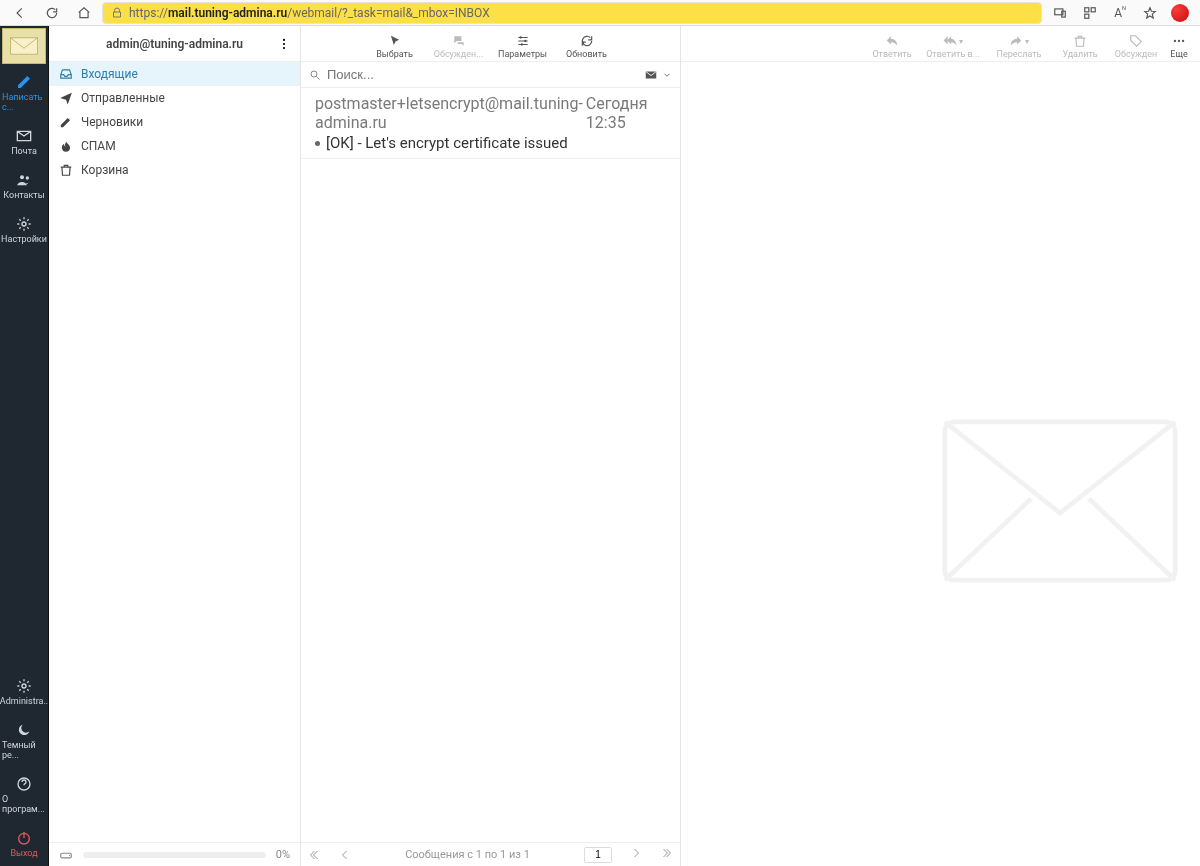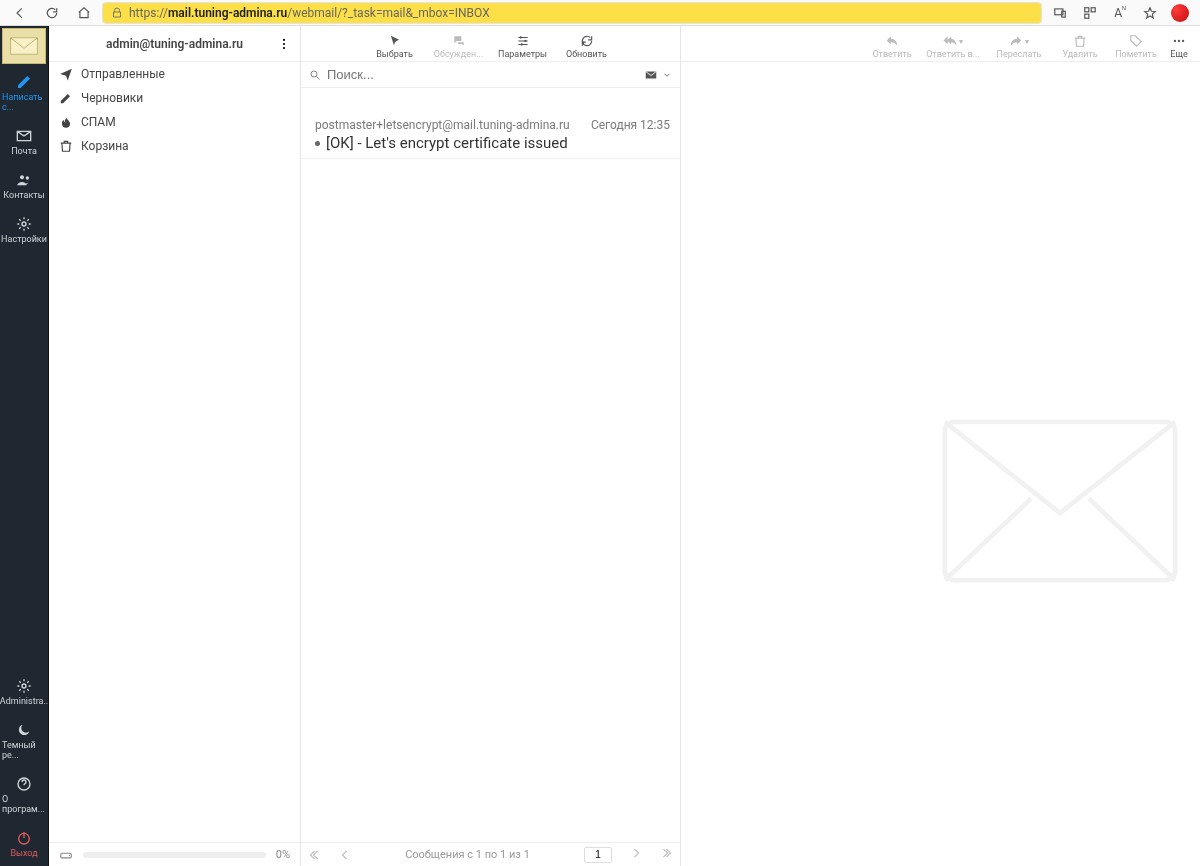--- a/index.html
+++ b/index.html
@@ -46,21 +46,21 @@
 .listcol { width: 380px; border-right: 1px solid #e5e5e5; display: flex; flex-direction: column; background: #fff; }
 .toolbar { height: 36px; display: flex; align-items: flex-end; justify-content: flex-start; border-bottom: 1px solid #eee; padding: 0 2px; }
 .tbtn { width: 64px; display: flex; flex-direction: column; align-items: center; gap: 1px; font-size: 9px; color: #555; cursor: pointer; padding-bottom: 2px; }
 .tbtn.disabled { color: #bbb; cursor: default; }
 .tbtn svg { width: 14px; height: 14px; fill: currentColor; }
 .searchrow { height: 26px; display: flex; align-items: center; gap: 6px; padding: 0 8px; border-bottom: 1px solid #eee; color: #888; }
 .searchrow input { flex: 1; border: none; outline: none; font-size: 13px; color: #333; background: transparent; }
 .searchrow .opts { display: flex; align-items: center; gap: 4px; color: #555; }
 .messages { flex: 1; overflow: auto; }
 .msg { padding: 6px 10px 6px 14px; border-bottom: 1px solid #f2f2f2; cursor: pointer; }
-.msg .row1 { display: flex; justify-content: space-between; color: #7a7a7a; font-size: 12px; margin-top: 24px; }
+.msg .row1 { display: flex; justify-content: space-between; color: #7a7a7a; font-size: 16px; }
 .msg .subj { color: #333; font-size: 15px; margin-top: 2px; display: flex; align-items: center; gap: 6px; }
 .msg .dot { width: 5px; height: 5px; border-radius: 50%; background: #666; flex: 0 0 auto; }
 .pager { height: 24px; border-top: 1px solid #eee; display: flex; align-items: center; justify-content: space-between; padding: 0 8px; color: #999; font-size: 11px; }
 .pager .arrows, .pager .arrows2 { display: flex; gap: 18px; }
 .pager .arrows svg, .pager .arrows2 svg { width: 12px; height: 12px; fill: currentColor; }
 .pager .pinput { width: 28px; height: 16px; text-align: center; border: 1px solid #ddd; border-radius: 2px; font-size: 10px; }
 .pager .center { display: flex; align-items: center; gap: 12px; }
 
 
 .preview { flex: 1; display: flex; flex-direction: column; background: #fff; }
@@ -201,20 +201,26 @@
       <span>admin@tuning-admina.ru</span>
       <div class="kebab">
         <svg viewBox="0 0 24 24" width="14" height="14">
             <circle cx="12" cy="5" r="1.8"></circle>
             <circle cx="12" cy="12" r="1.8"></circle>
             <circle cx="12" cy="19" r="1.8"></circle>
           </svg>
       </div>
     </div>
     <div class="folderlist">
+      <div class="folder selected">
+        <svg viewBox="0 0 24 24">
+            <path d="M3 13h5l2 3h4l2-3h5v6H3zM3 13l3-8h12l3 8" fill="none" stroke="currentColor" stroke-width="2"></path>
+          </svg>
+        <span>Входящие</span>
+      </div>
       <div class="folder">
         <svg viewBox="0 0 24 24">
             <path d="M2 12l20-9-7 20-3-8-10-3z"></path>
           </svg>
         <span>Отправленные</span>
       </div>
       <div class="folder">
         <svg viewBox="0 0 24 24">
             <path d="M3 17v4h4L19 9l-4-4L3 17z"></path>
           </svg>
@@ -358,21 +364,21 @@
       <div class="tbtn disabled">
         <svg viewBox="0 0 24 24">
             <path d="M5 7h14l-1 14H6zM9 7V4h6v3M3 7h18" fill="none" stroke="currentColor" stroke-width="2"></path>
           </svg>
         <span>Удалить</span>
       </div>
       <div class="tbtn disabled">
         <svg viewBox="0 0 24 24">
             <path d="M3 3h8l10 10-8 8L3 11zM7 7h0" fill="none" stroke="currentColor" stroke-width="2"></path>
           </svg>
-        <span>Пометить</span>
+        <span>Обсужден</span>
       </div>
       <div class="tbtn" style="width:30px">
         <svg viewBox="0 0 24 24">
             <circle cx="5" cy="12" r="2"></circle>
             <circle cx="12" cy="12" r="2"></circle>
             <circle cx="19" cy="12" r="2"></circle>
           </svg>
         <span>Еще</span>
       </div>
     </div>

